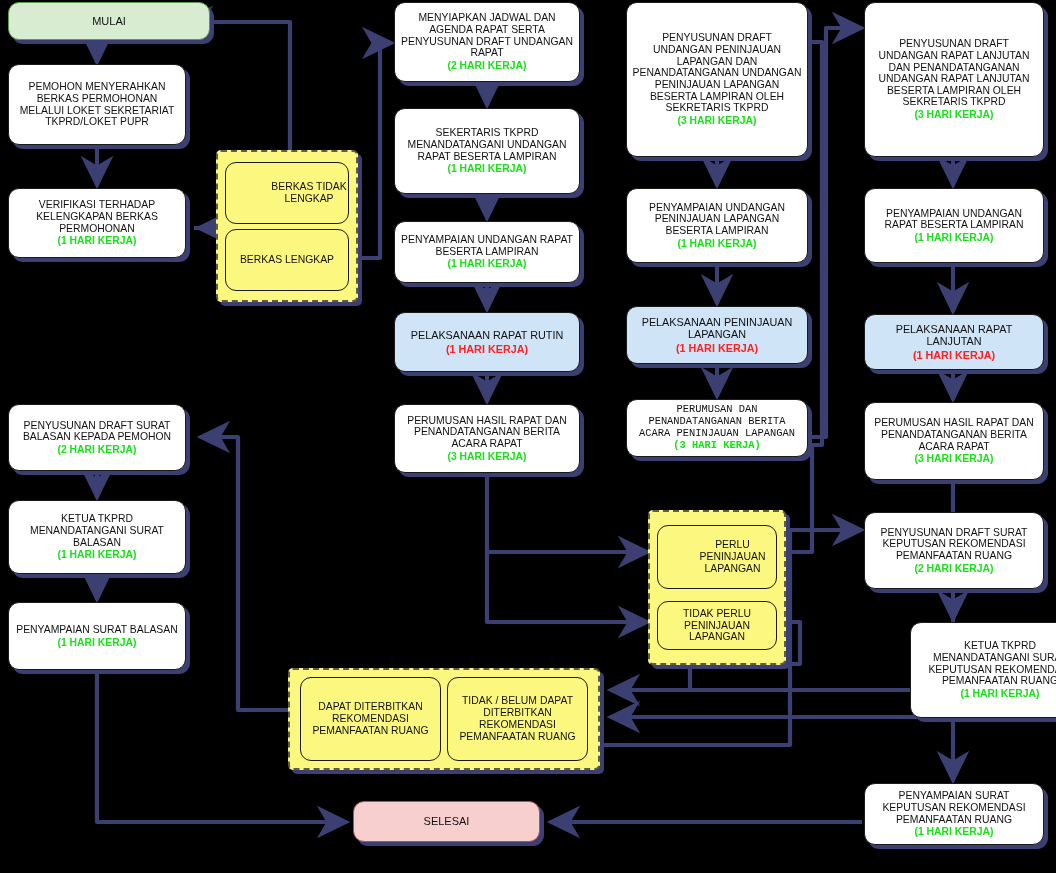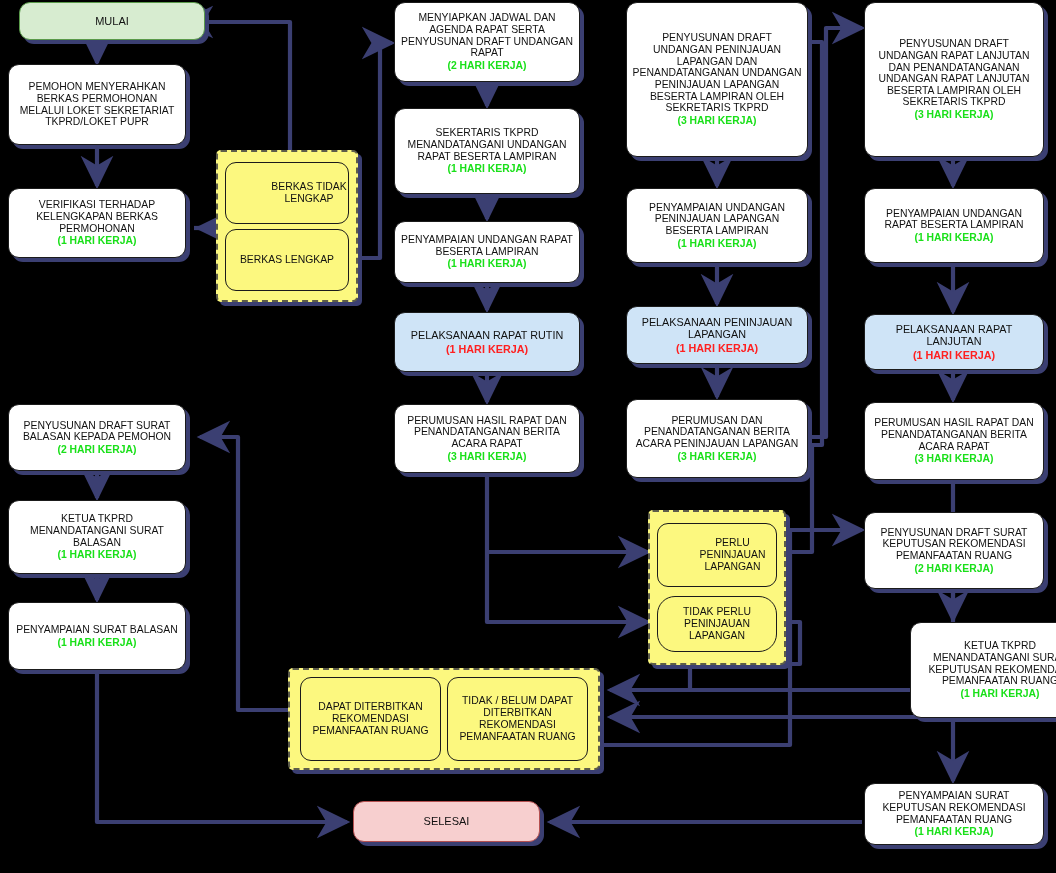--- a/index.html
+++ b/index.html
@@ -91,21 +91,21 @@
 
       <path d="M288,710 L238,710 L238,437 L200,437" marker-end="url(#ah)"></path>
 
       <path d="M97,473 L97,498" marker-end="url(#ah)"></path>
       <path d="M97,576 L97,600" marker-end="url(#ah)"></path>
 
       <path d="M97,672 L97,822 L347,822" marker-end="url(#ah)"></path>
     </g>
   </svg>
 
-  <div class="node start" style="left:19px;top:2px;width:186px;height:38px;">
+  <div class="node start" style="left:8px;top:2px;width:202px;height:38px;">
     <span class="txt">MULAI</span>
   </div>
 
   <div class="node proc" style="left:8px;top:64px;width:178px;height:81px;">
     <span class="txt">PEMOHON MENYERAHKAN BERKAS PERMOHONAN MELALUI LOKET SEKRETARIAT TKPRD/LOKET PUPR</span>
   </div>
 
   <div class="node proc" style="left:8px;top:188px;width:178px;height:70px;">
     <span class="txt">
       <span>VERIFIKASI TERHADAP KELENGKAPAN BERKAS PERMOHONAN</span>
@@ -192,32 +192,32 @@
     </span>
   </div>
 
   <div class="node blue" style="left:626px;top:306px;width:182px;height:58px;">
     <span class="txt">
       <span>PELAKSANAAN PENINJAUAN LAPANGAN</span>
       <span class="days r">(1 HARI KERJA)</span>
     </span>
   </div>
 
-  <div class="node proc" style="left:626px;top:399px;width:182px;height:79px;">
+  <div class="node proc" style="left:626px;top:399px;width:182px;height:58px;font-family:Liberation Mono, monospace;">
     <span class="txt">
       <span>PERUMUSAN DAN PENANDATANGANAN BERITA ACARA PENINJAUAN LAPANGAN</span>
       <span class="days g">(3 HARI KERJA)</span>
     </span>
   </div>
 
   <div class="dgroup" style="left:648px;top:510px;width:138px;height:155px;">
     <div class="dopt" style="height:64px;padding-left:31px;">
       <span>PERLU PENINJAUAN LAPANGAN</span>
     </div>
-    <div class="dopt" style="height:56px;border-radius:18px;">
+    <div class="dopt" style="height:49px;">
       <span>TIDAK PERLU PENINJAUAN LAPANGAN</span>
     </div>
   </div>
 
   <div class="node proc" style="left:864px;top:2px;width:180px;height:155px;">
     <span class="txt">
       <span>PENYUSUNAN DRAFT UNDANGAN RAPAT LANJUTAN DAN PENANDATANGANAN UNDANGAN RAPAT LANJUTAN BESERTA LAMPIRAN OLEH SEKRETARIS TKPRD</span>
       <span class="days g">(3 HARI KERJA)</span>
     </span>
   </div>

